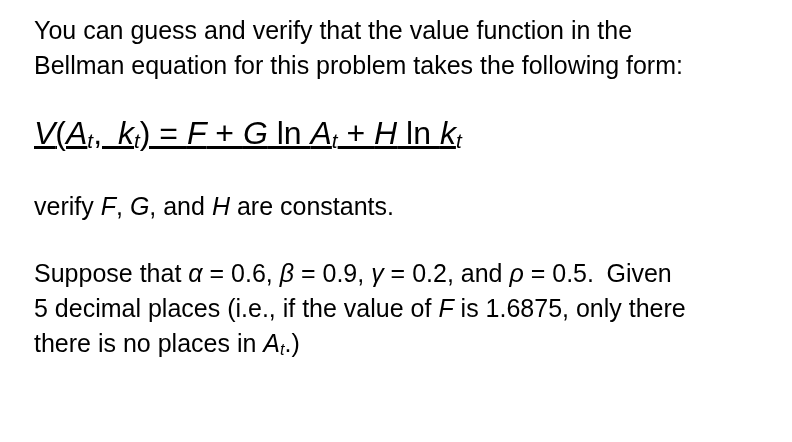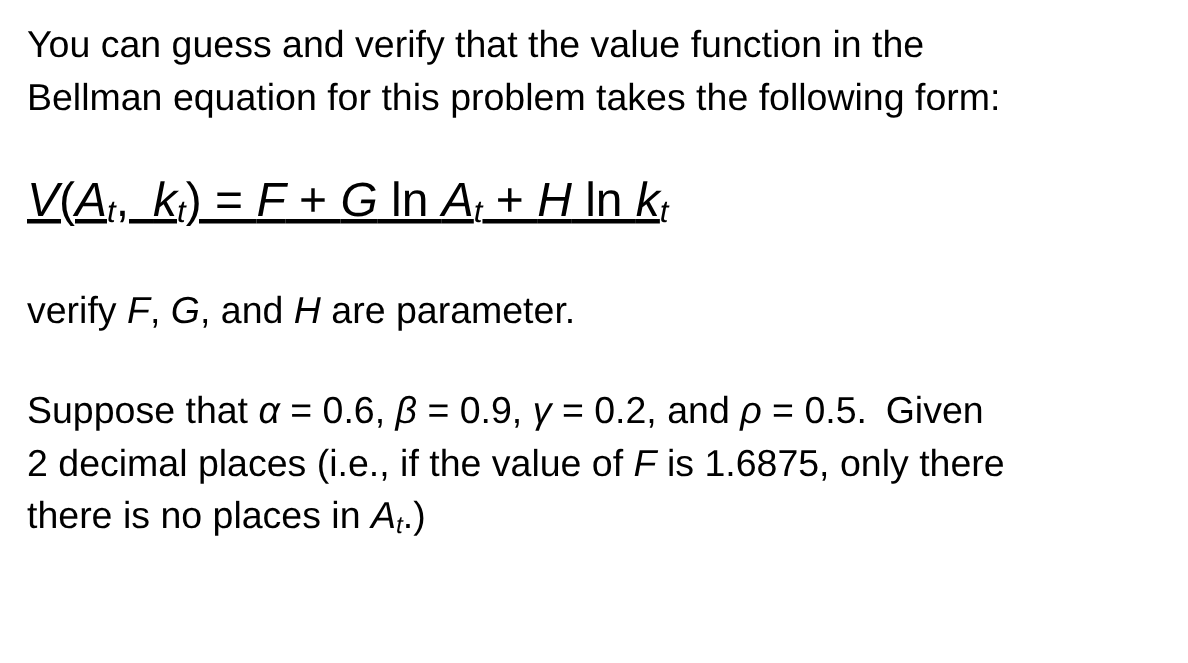--- a/index.html
+++ b/index.html
@@ -12,20 +12,21 @@
     width: 676px;
     height: 442px;
     background: #ffffff;
     color: #000000;
     font-family: "Liberation Sans", "DejaVu Sans", sans-serif;
     font-size: 25px;
     line-height: 35px;
     box-sizing: border-box;
     padding: 13px 10px 0 18px;
     overflow: hidden;
+    margin-left: 16px;
   }
   .line {
     white-space: nowrap;
   }
   .it {
     font-style: italic;
   }
   .sub-it {
     font-style: italic;
     font-size: 0.65em;
@@ -52,21 +53,21 @@
 
 <div class="page">
 
   <div class="intro">
     <div class="line">You can guess and verify that the value function in the</div>
     <div class="line">Bellman equation for this problem takes the following form:</div>
   </div>
 
   <div class="equation line"><span class="it">V</span><span>(</span><span class="it">A</span><span class="sub-it">t</span><span>, </span><span class="it">k</span><span class="sub-it">t</span><span>) = </span><span class="it">F</span><span> + </span><span class="it">G</span><span> ln </span><span class="it">A</span><span class="sub-it">t</span><span> + </span><span class="it">H</span><span> ln </span><span class="it">k</span><span class="sub-it">t</span></div>
 
-  <div class="line where-line"><span>verify </span><span class="it">F</span><span>, </span><span class="it">G</span><span>, and </span><span class="it">H</span><span> are parameter.</span></div>
+  <div class="line where-line"><span>verify </span><span class="it">F</span><span>, </span><span class="it">G</span><span>, and </span><span class="it">H</span><span> are constants.</span></div>
 
   <div class="paragraph">
     <div class="line"><span>Suppose that </span><span class="it">α</span><span> = 0.6, </span><span class="it">β</span><span> = 0.9, </span><span class="it">γ</span><span> = 0.2, and </span><span class="it">ρ</span><span> = 0.5. Given</span></div>
-    <div class="line"><span>2 decimal places (i.e., if the value of </span><span class="it">F</span><span> is 1.6875, only there</span></div>
+    <div class="line"><span>5 decimal places (i.e., if the value of </span><span class="it">F</span><span> is 1.6875, only there</span></div>
     <div class="line"><span>there is no places in </span><span class="it">A</span><span class="sub-it">t</span><span>.)</span></div>
   </div>
 
 </div>
 
 </body></html>

